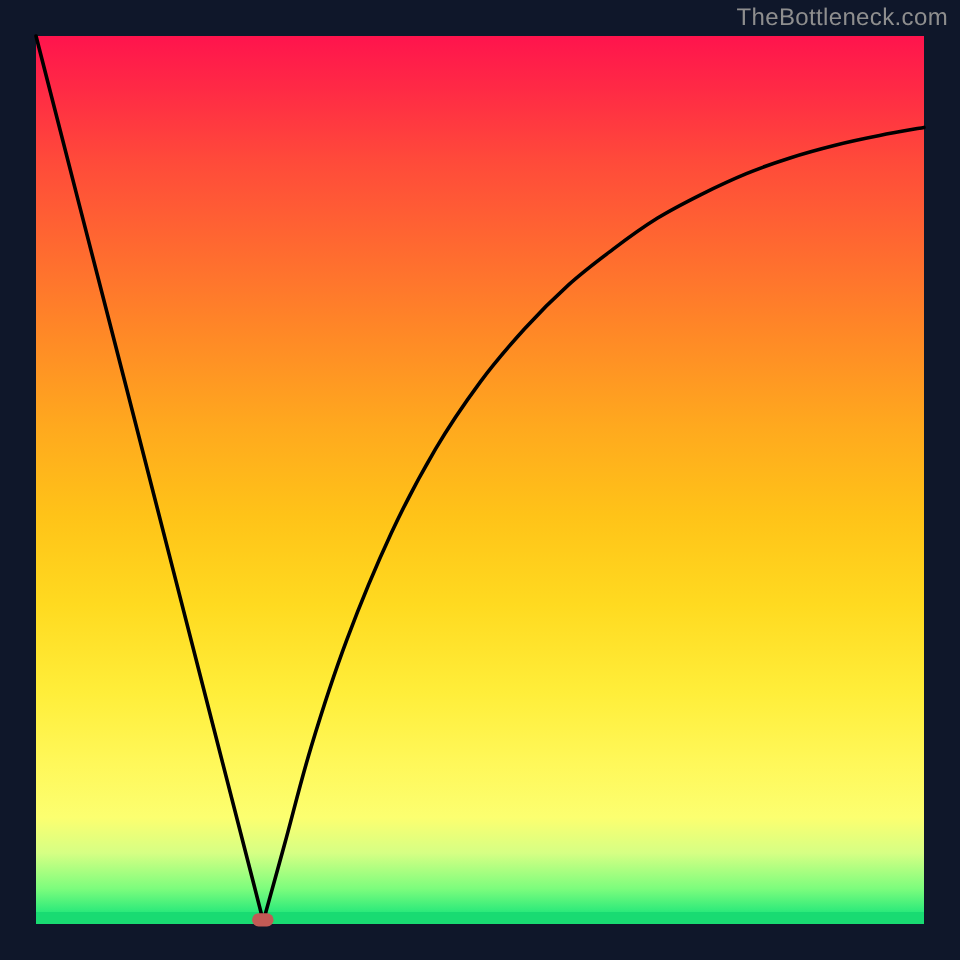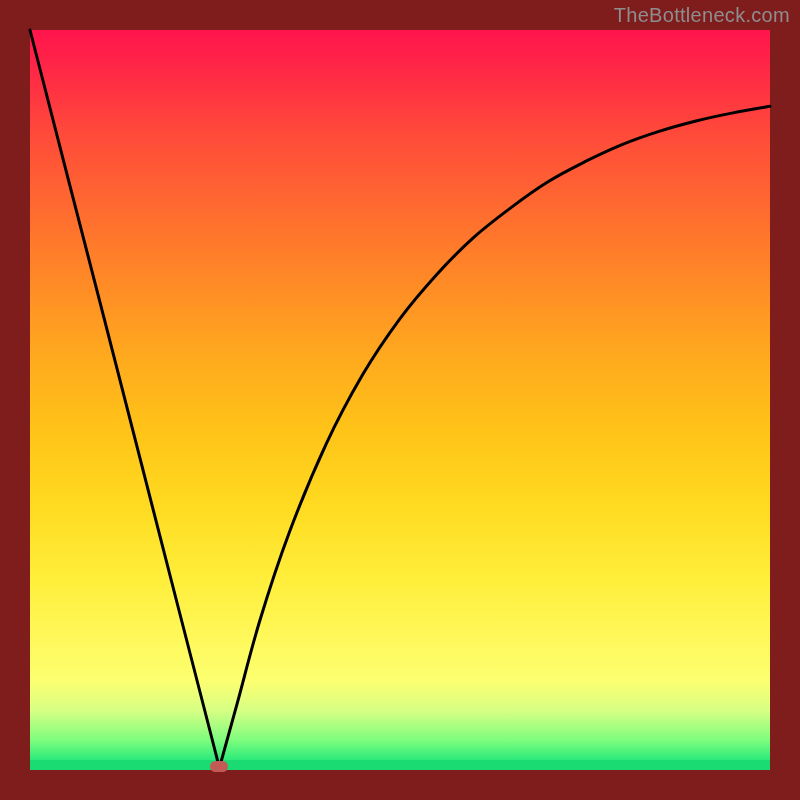--- a/index.html
+++ b/index.html
@@ -9,21 +9,21 @@
     height: 800px;
     background: #000;
     overflow: hidden;
   }
   .frame {
     position: absolute;
     left: 0;
     top: 0;
     width: 800px;
     height: 800px;
-    background: #7f1d1d;
+    background: #0f172a;
   }
   .plot {
     position: absolute;
     left: 30px;
     top: 30px;
     width: 740px;
     height: 740px;
     background: linear-gradient(to bottom,
       #ff144d 0%,
       #ff2a45 6%,

